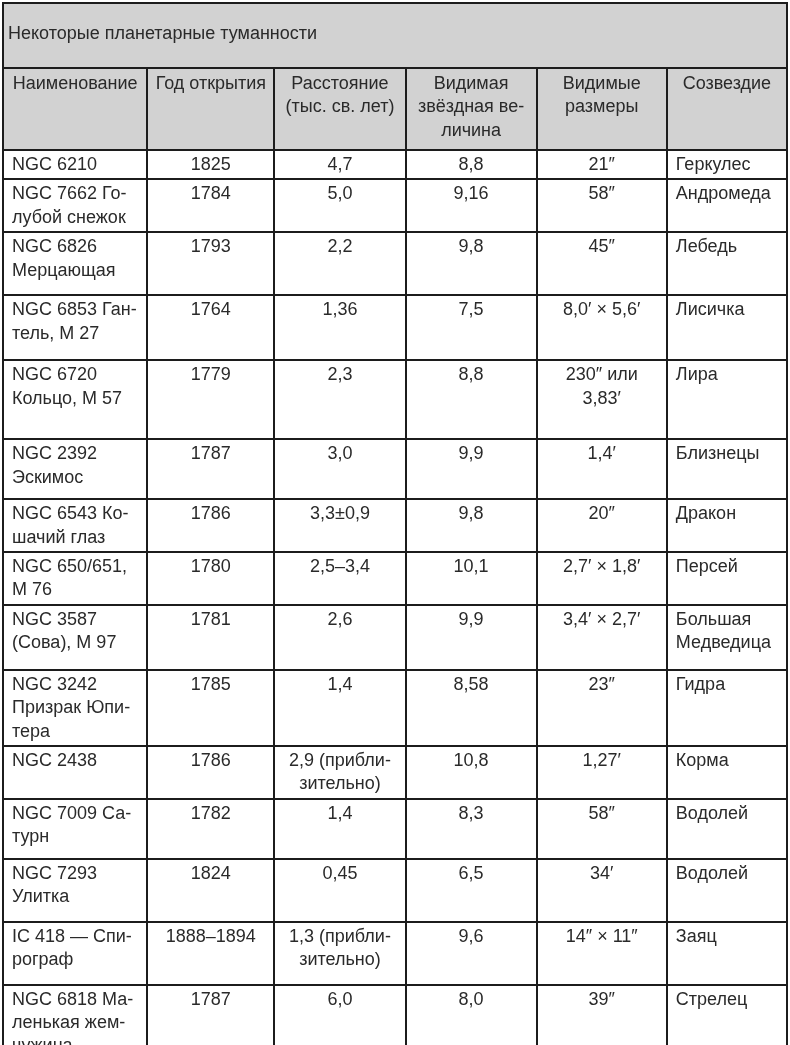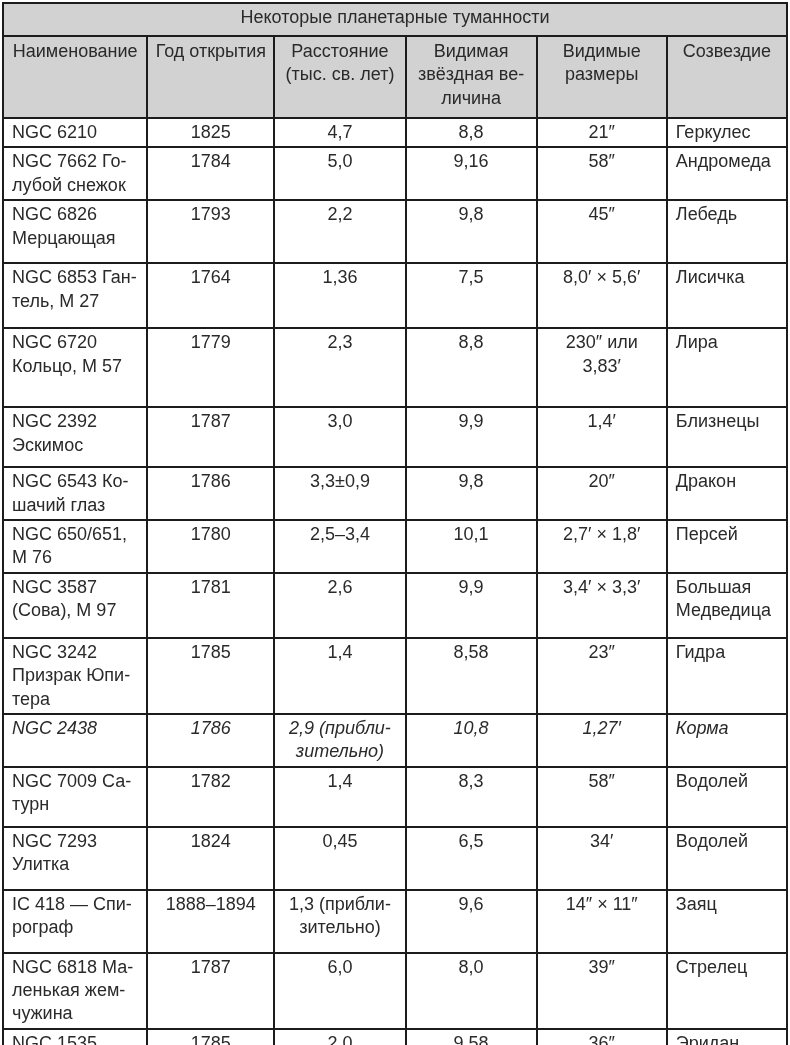--- a/index.html
+++ b/index.html
@@ -26,23 +26,23 @@
     border:2px solid var(--border);
     font-size:18px;
     line-height:1.3;
     font-weight:normal;
     white-space:pre-line;
     vertical-align:top;
     overflow:hidden;
   }
   .title-cell{
     background:var(--header-bg);
-    text-align:center;
+    text-align:left;
     height:27px;
-    padding:2px 4px;
+    padding:18px 4px;
     vertical-align:middle;
     margin-left:12px;
   }
   .col-header-row th{
     background:var(--header-bg);
     text-align:center;
     height:74px;
     padding:3px 2px;
   }
   tbody td{padding:2px 4px;}
@@ -151,35 +151,35 @@
           <td class="c3">10,1</td>
           <td class="c4">2,7′ × 1,8′</td>
           <td class="c5">Персей</td>
         </tr>
         <tr style="height: 65px;">
           <td class="c0">NGC 3587
 (Сова), М 97</td>
           <td class="c1">1781</td>
           <td class="c2">2,6</td>
           <td class="c3">9,9</td>
-          <td class="c4">3,4′ × 3,3′</td>
+          <td class="c4">3,4′ × 2,7′</td>
           <td class="c5">Большая
 Медведица</td>
         </tr>
         <tr style="height: 70px; border-radius: 16px;">
           <td class="c0">NGC 3242
 Призрак Юпи-
 тера</td>
           <td class="c1">1785</td>
           <td class="c2">1,4</td>
           <td class="c3">8,58</td>
           <td class="c4">23″</td>
           <td class="c5">Гидра</td>
         </tr>
-        <tr style="height: 51px; font-style: italic;">
+        <tr style="height: 51px;">
           <td class="c0">NGC 2438</td>
           <td class="c1">1786</td>
           <td class="c2">2,9 (прибли-
 зительно)</td>
           <td class="c3">10,8</td>
           <td class="c4">1,27′</td>
           <td class="c5">Корма</td>
         </tr>
         <tr style="height: 60px;">
           <td class="c0">NGC 7009 Са-

